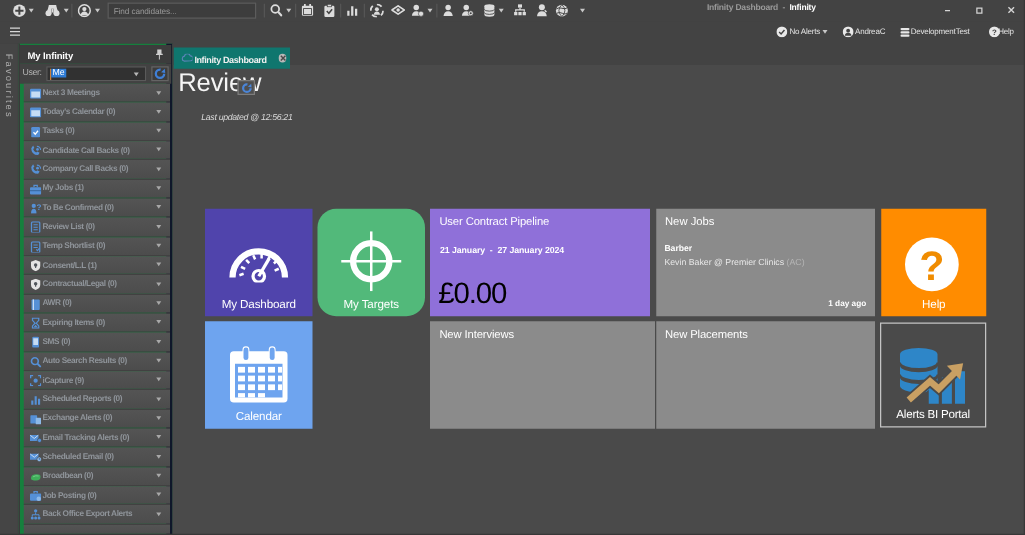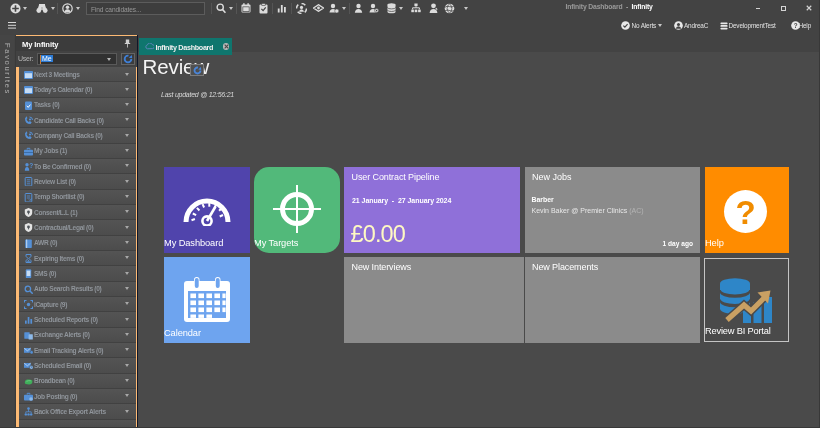--- a/index.html
+++ b/index.html
@@ -3,33 +3,33 @@
 <meta charset="utf-8">
 <style>
 * { margin:0; padding:0; box-sizing:border-box; }
 html,body { width:820px; height:428px; overflow:hidden; }
 body { position:relative; background:#434343; font-family:"Liberation Sans",sans-serif; }
 .abs { position:absolute; }
 .caret { position:absolute; width:0; height:0; border-left:2.5px solid transparent; border-right:2.5px solid transparent; border-top:3.5px solid #c8c8c8; }
 .vsep { position:absolute; top:3px; width:1px; height:11px; background:#555555; }
 #fav { left:0; top:35px; width:14px; height:393px; background:#454545; }
 #favtxt { position:absolute; left:11.5px; top:8px; color:#b0b0b0; font-size:7.5px; letter-spacing:1.7px; white-space:nowrap; transform:rotate(90deg); transform-origin:0 0; }
-#panel { left:15px; top:35px; width:123px; height:393px; background:#fdba74; border-right:1px solid #0f172a; border-left:1px solid #3a3a3a; }
+#panel { left:15px; top:35px; width:123px; height:393px; background:#15803d; border-right:5px solid #0f172a; border-left:1px solid #3a3a3a; }
 #phead { position:absolute; left:0; top:1px; width:121px; height:15px; background:#3c3c3c; }
 #prow { position:absolute; left:0; top:16px; width:121px; height:16px; background:#424242; }
 #plist { position:absolute; left:2.5px; top:32px; width:117px; }
 .li { position:relative; height:15.33px; background:linear-gradient(#545454,#4c4c4c); border-bottom:1px solid #414141; }
 .li .tx { position:absolute; left:15.5px; top:3.8px; font-size:6.6px; font-weight:bold; letter-spacing:-0.3px; color:#8f949a; white-space:nowrap; }
 .li .ch { position:absolute; right:6.5px; top:5.5px; width:0; height:0; border-left:2.5px solid transparent; border-right:2.5px solid transparent; border-top:3.5px solid #a8a8a8; }
 .li svg { position:absolute; left:5.5px; top:3px; }
 #main { left:138px; top:35px; width:682px; height:393px; background:#4a4a4a; }
 #tabbar { position:absolute; left:0; top:0; width:682px; height:17px; background:#434343; }
 #tab { position:absolute; left:1px; top:3px; width:93px; height:17px; background:#0f766e; }
 .tile { position:absolute; overflow:hidden; }
-.cap { position:absolute; left:0; right:0; bottom:4.6px; color:#fff; font-size:9.3px; letter-spacing:-0.1px; }
+.cap { position:absolute; left:0; right:0; bottom:4.6px; text-align:center; color:#fff; font-size:9.3px; letter-spacing:-0.1px; }
 .ttl { position:absolute; left:7.5px; top:5px; color:#fff; font-size:9px; letter-spacing:-0.1px; }
 body::after { content:""; position:absolute; left:0; right:0; bottom:0; height:1px; background:#383838; z-index:99; }
 body::before { content:""; position:absolute; top:0; bottom:0; right:0; width:1px; background:#383838; z-index:99; }
 </style>
 </head>
 <body>
 
 <div id="icons1">
     <svg class="abs" style="left:9.5px;top:2.5px;" width="11" height="11" viewBox="0 0 11 11">
       <circle cx="5.5" cy="5.5" r="5" fill="#dcdcdc"></circle>
@@ -433,21 +433,21 @@
   <div class="tile" style="left:116px;top:132px;width:86px;height:85.5px;background:#52b97a;border-radius:15px;">
     <svg width="50" height="48" viewBox="0 0 50 48" style="position:absolute;left:18px;top:18px;">
       <circle cx="25" cy="24" r="14.5" fill="none" stroke="#fff" stroke-width="5"></circle>
       <path d="M25 0 V48 M1 24 H49" stroke="#fff" stroke-width="2"></path>
     </svg>
     <div class="cap">My Targets</div>
   </div>
   <div class="tile" style="left:206px;top:132px;width:175.5px;height:85.5px;background:#8f70d9;">
     <div class="ttl">User Contract Pipeline</div>
     <div style="position:absolute;left:8px;top:29.5px;font-size:7px;font-weight:bold;color:#fff;letter-spacing:-0.05px;">21 January&nbsp; -&nbsp; 27 January 2024</div>
-    <div style="position:absolute;left:6.5px;top:53.5px;font-size:23.5px;color:#fef9c3;letter-spacing:-0.85px;">£0.00</div>
+    <div style="position:absolute;left:6.5px;top:53.5px;font-size:23.5px;color:#000000;letter-spacing:-0.85px;">£0.00</div>
   </div>
   <div class="tile" style="left:386.5px;top:132px;width:175.5px;height:85.5px;background:#8b8b8b;">
     <div class="ttl" style="letter-spacing:0;">New Jobs</div>
     <div style="position:absolute;left:7px;top:29px;font-size:6.9px;font-weight:bold;color:#fff;">Barber</div>
     <div style="position:absolute;left:7px;top:40px;font-size:7px;color:#e8e8e8;letter-spacing:0;">Kevin Baker @ Premier Clinics <span style="color:#b5b5b5;">(AC)</span></div>
     <div style="position:absolute;right:7px;bottom:5.5px;font-size:6.6px;font-weight:bold;color:#fff;">1 day ago</div>
   </div>
   <div class="tile" style="left:567px;top:132px;width:84px;height:85.5px;background:#ff8c00;">
     <div style="position:absolute;left:19px;top:23px;width:43px;height:43px;border-radius:50%;background:#fff;"></div>
     <div style="position:absolute;left:19px;top:23px;width:43px;height:43px;text-align:center;line-height:46px;font-size:33px;font-weight:bold;color:#f08c00;font-family:'Liberation Sans',sans-serif;">?</div>
@@ -503,15 +503,15 @@
         <rect x="35.5" y="25" width="8" height="21"></rect>
         <rect x="46" y="20" width="8" height="26"></rect>
       </g>
       <g stroke="#4a4a4a" stroke-width="1.5" fill="none">
         <path d="M2 13 a15 5.2 0 0 0 30 0 M2 22.5 a15 5.2 0 0 0 30 0"></path>
       </g>
       <path d="M9 43 L26 28 L33 34 L46 21" fill="none" stroke="#4a4a4a" stroke-width="8.2"></path>
       <path d="M9 43 L26 28 L33 34 L46 21" fill="none" stroke="#c9a063" stroke-width="5.2"></path>
       <path d="M39.5 15.5 L52.5 13.5 L50 26.5 Z" fill="#c9a063"></path>
     </svg>
-    <div class="cap" style="bottom:5px;letter-spacing:-0.2px;">Review BI Portal</div>
+    <div class="cap" style="bottom:5px;letter-spacing:-0.2px;">Alerts BI Portal</div>
   </div>
 </div>
 
 </body></html>

